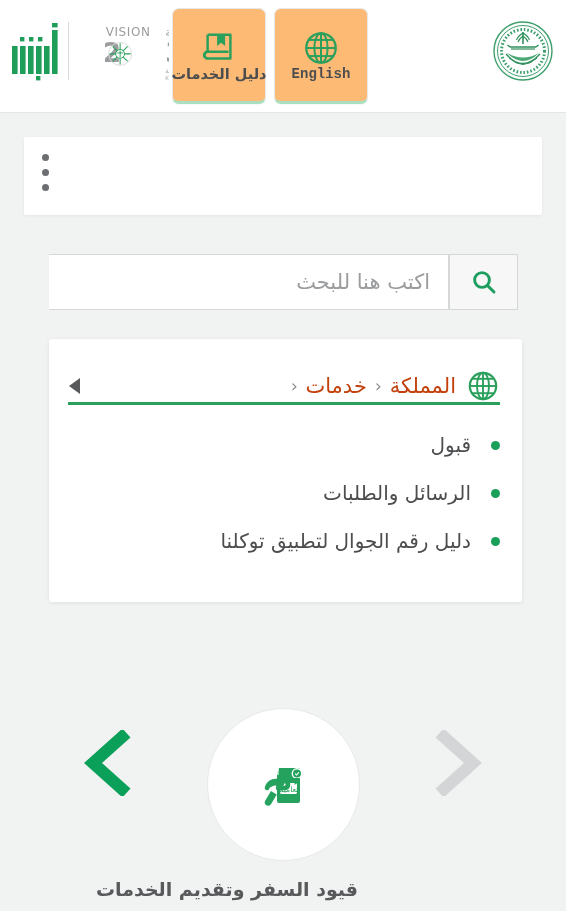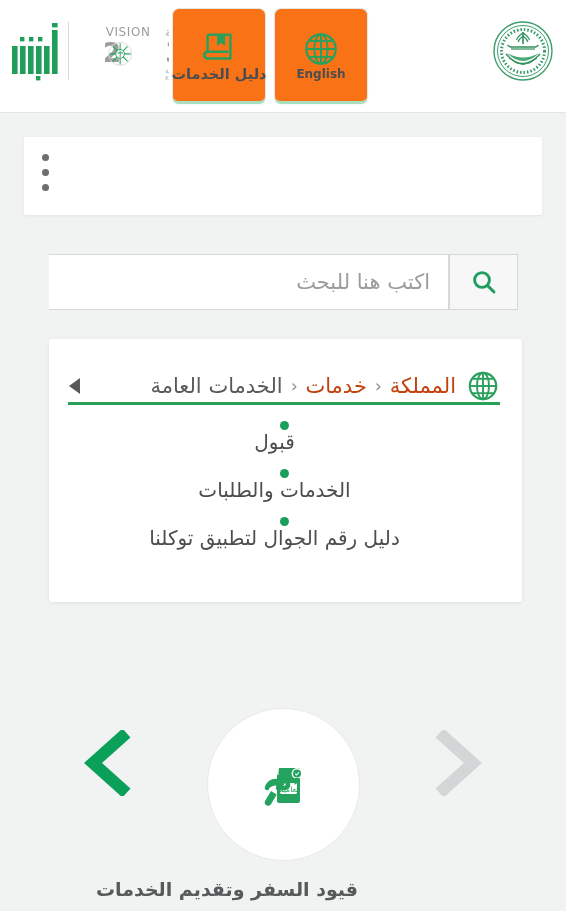--- a/index.html
+++ b/index.html
@@ -47,42 +47,42 @@
     top: 8px;
     left: 172px;
     display: flex;
     flex-direction: row;
     gap: 8px;
   }
 
   .hdr-btn {
     width: 94px;
     height: 96px;
-    background: #f97316;
+    background: #fdba74;
     border: 1px solid #e6e7e8;
     border-bottom: 3px solid #a9dfbf;
     border-radius: 7px;
     display: flex;
     flex-direction: column;
     align-items: center;
     justify-content: center;
     cursor: pointer;
     box-shadow: 0 1px 2px rgba(0,0,0,0.04);
   }
 
   .hdr-btn .ic { width: 38px; height: 38px; display:block; }
 
   .hdr-btn .lbl {
     font-size: 14.5px;
     font-weight: bold;
     color: #4c4d4f;
     line-height: 1;
     white-space: nowrap;
   }
-  .hdr-btn .lbl.latin { font-size: 12px; }
+  .hdr-btn .lbl.latin { font-size: 14px; font-family: Liberation Mono, monospace; }
 
   .vision-block {
     position: absolute;
     top: 20px;
     left: 8px;
     display: flex;
     flex-direction: row-reverse;
     align-items: center;
     gap: 8px;
   }
@@ -228,21 +228,21 @@
 
   .nav-list {
     position: absolute;
     top: 82px;
     right: 0;
     left: 0;
     list-style: none;
   }
   .nav-list li {
     display: flex;
-    flex-direction: column;
+    flex-direction: row;
     align-items: center;
     justify-content: flex-start;
     height: 48px;
     padding-right: 22px;
     cursor: pointer;
   }
   .nav-bullet {
     width: 9px;
     height: 9px;
     border-radius: 50%;
@@ -413,33 +413,32 @@
         <line x1="3.8" y1="17" x2="30.2" y2="17" stroke="#2aa05c" stroke-width="1.9"></line>
         <line x1="6.2" y1="9.8" x2="27.8" y2="9.8" stroke="#2aa05c" stroke-width="1.9"></line>
         <line x1="6.2" y1="24.2" x2="27.8" y2="24.2" stroke="#2aa05c" stroke-width="1.9"></line>
         <line x1="17" y1="3.8" x2="17" y2="30.2" stroke="#2aa05c" stroke-width="1.9"></line>
       </svg>
 
       <span class="crumb-link">المملكة</span>
       <span class="crumb-sep">›</span>
       <span class="crumb-link">خدمات</span>
       <span class="crumb-sep">›</span>
-      <span class="crumb-current">الخدمات العامة</span>
     </div>
 
     <div class="crumb-underline"></div>
 
     <ul class="nav-list">
       <li>
         <span class="nav-bullet"></span>
         <span class="nav-label">قبول</span>
       </li>
       <li>
         <span class="nav-bullet"></span>
-        <span class="nav-label">الخدمات والطلبات</span>
+        <span class="nav-label">الرسائل والطلبات</span>
       </li>
       <li>
         <span class="nav-bullet"></span>
         <span class="nav-label">دليل رقم الجوال لتطبيق توكلنا</span>
       </li>
     </ul>
   </div>
 
   <div class="carousel">
 

